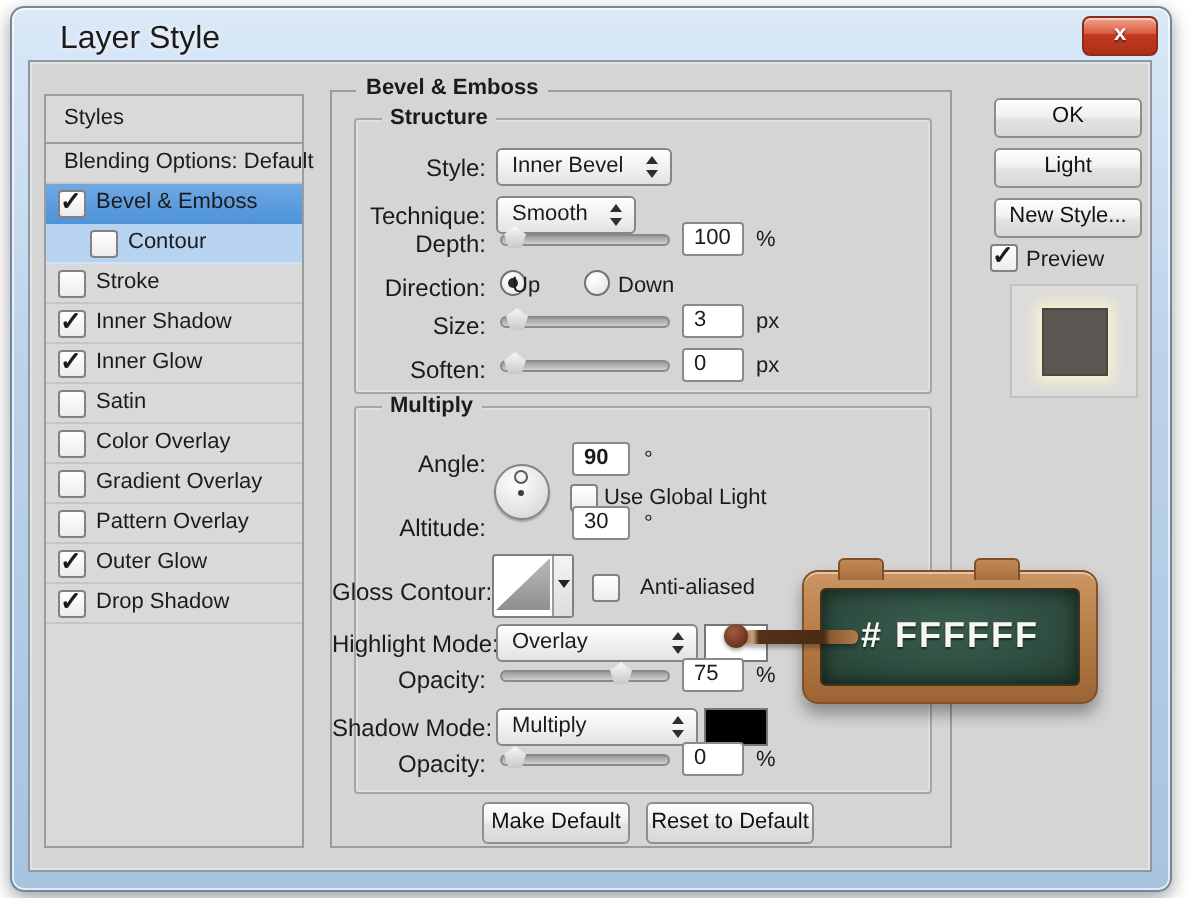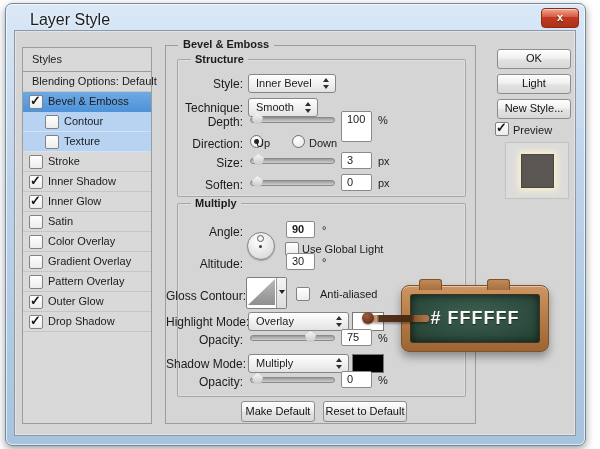--- a/index.html
+++ b/index.html
@@ -116,24 +116,20 @@
               <span class="sb-label" style="left: 9px;">Blending Options: Default</span>
             </div>
             <div class="sb-row sel">
               <span class="cb checked"></span>
               <span class="sb-label">Bevel &amp; Emboss</span>
             </div>
             <div class="sb-row sub">
               <span class="cb"></span>
               <span class="sb-label">Contour</span>
             </div>
-            <div class="sb-row sub">
-              <span class="cb"></span>
-              <span class="sb-label">Texture</span>
-            </div>
             <div class="sb-row">
               <span class="cb"></span>
               <span class="sb-label">Stroke</span>
             </div>
             <div class="sb-row">
               <span class="cb checked"></span>
               <span class="sb-label">Inner Shadow</span>
             </div>
             <div class="sb-row">
               <span class="cb checked"></span>
@@ -181,21 +177,21 @@
 
         <span class="slabel" style="top:55px;">Technique:</span>
         <div class="dd abs" style="left:82px;top:52px;width:68px;height:17px;">
           <span class="val">Smooth</span>
           <span class="spin"></span>
         </div>
 
         <span class="slabel" style="top:69px;">Depth:</span>
         <div class="track abs" style="left:84px;top:71px;width:83px;"></div>
         <div class="thumb abs" style="left:86px;top:67px;"></div>
-        <div class="numbox abs" style="left:175px;top:65px;width:31px;height:31px;">100</div>
+        <div class="numbox abs" style="left:175px;top:65px;width:31px;height:17px;">100</div>
         <span class="unit abs" style="left:212px;top:68px;">%</span>
 
         <span class="slabel" style="top:91px;">Direction:</span>
         <span class="radio on" style="left:84px;top:89px;"></span>
         <span class="abs" style="left:90px;top:91px;">Up</span>
         <span class="radio" style="left:126px;top:89px;"></span>
         <span class="abs" style="left:143px;top:91px;">Down</span>
 
         <span class="slabel" style="top:110px;">Size:</span>
         <div class="track abs" style="left:84px;top:112px;width:83px;"></div>

